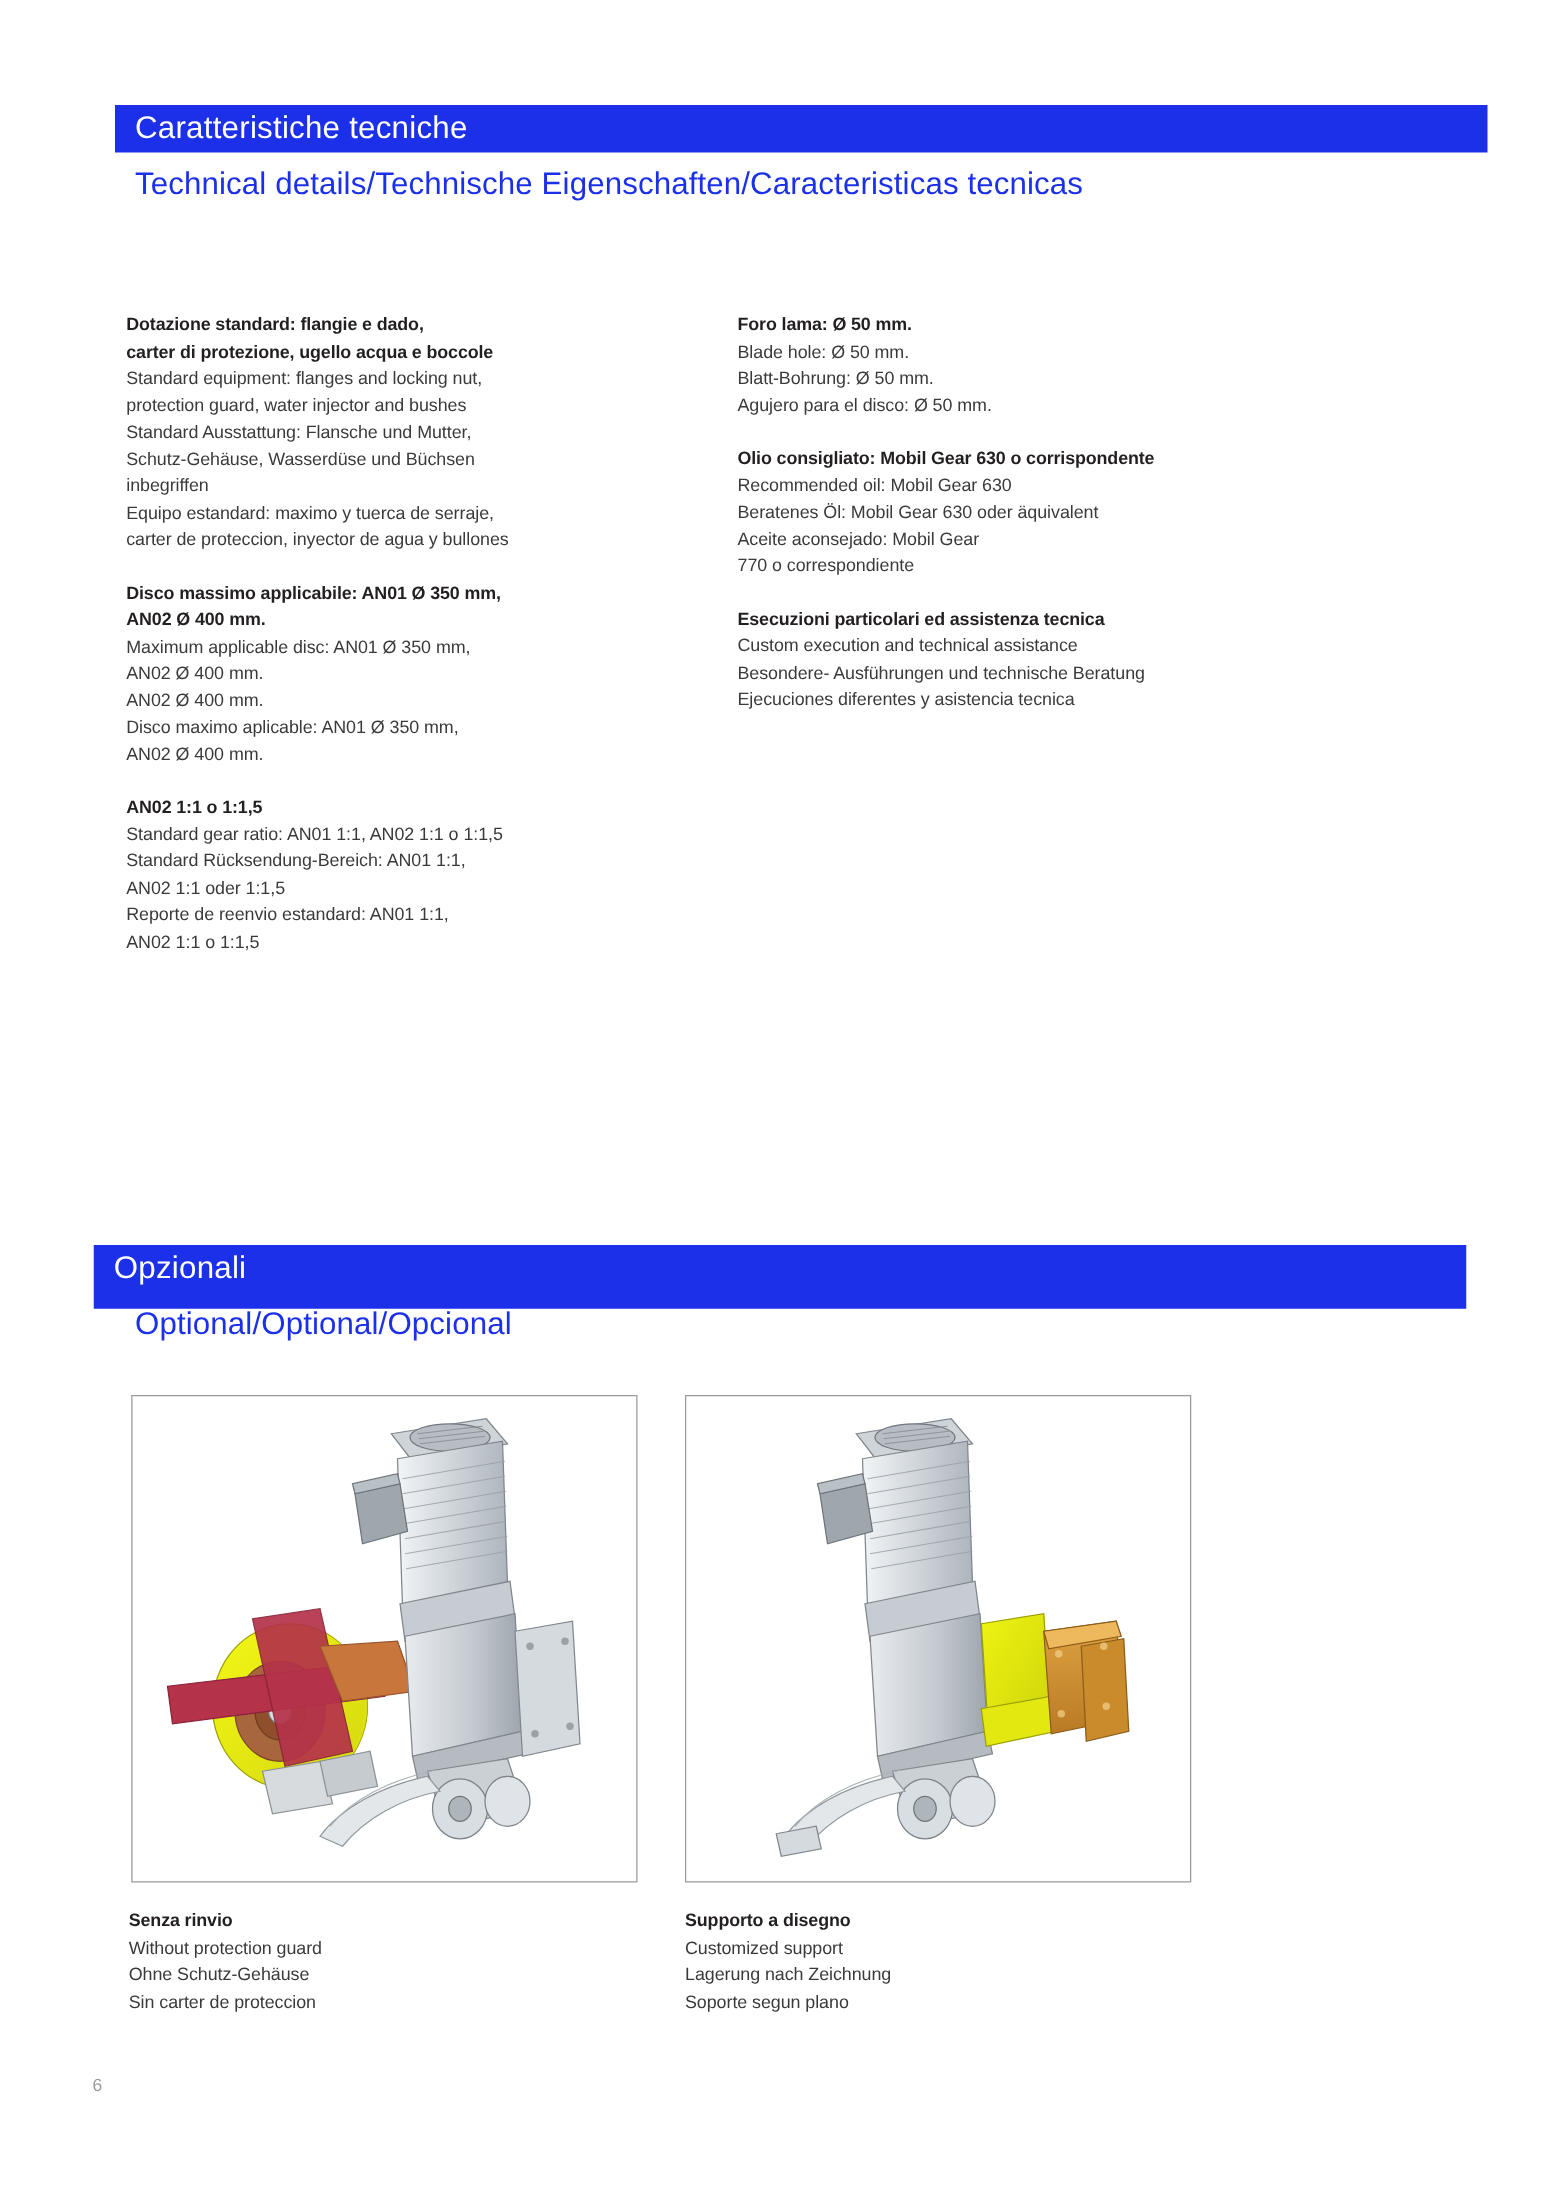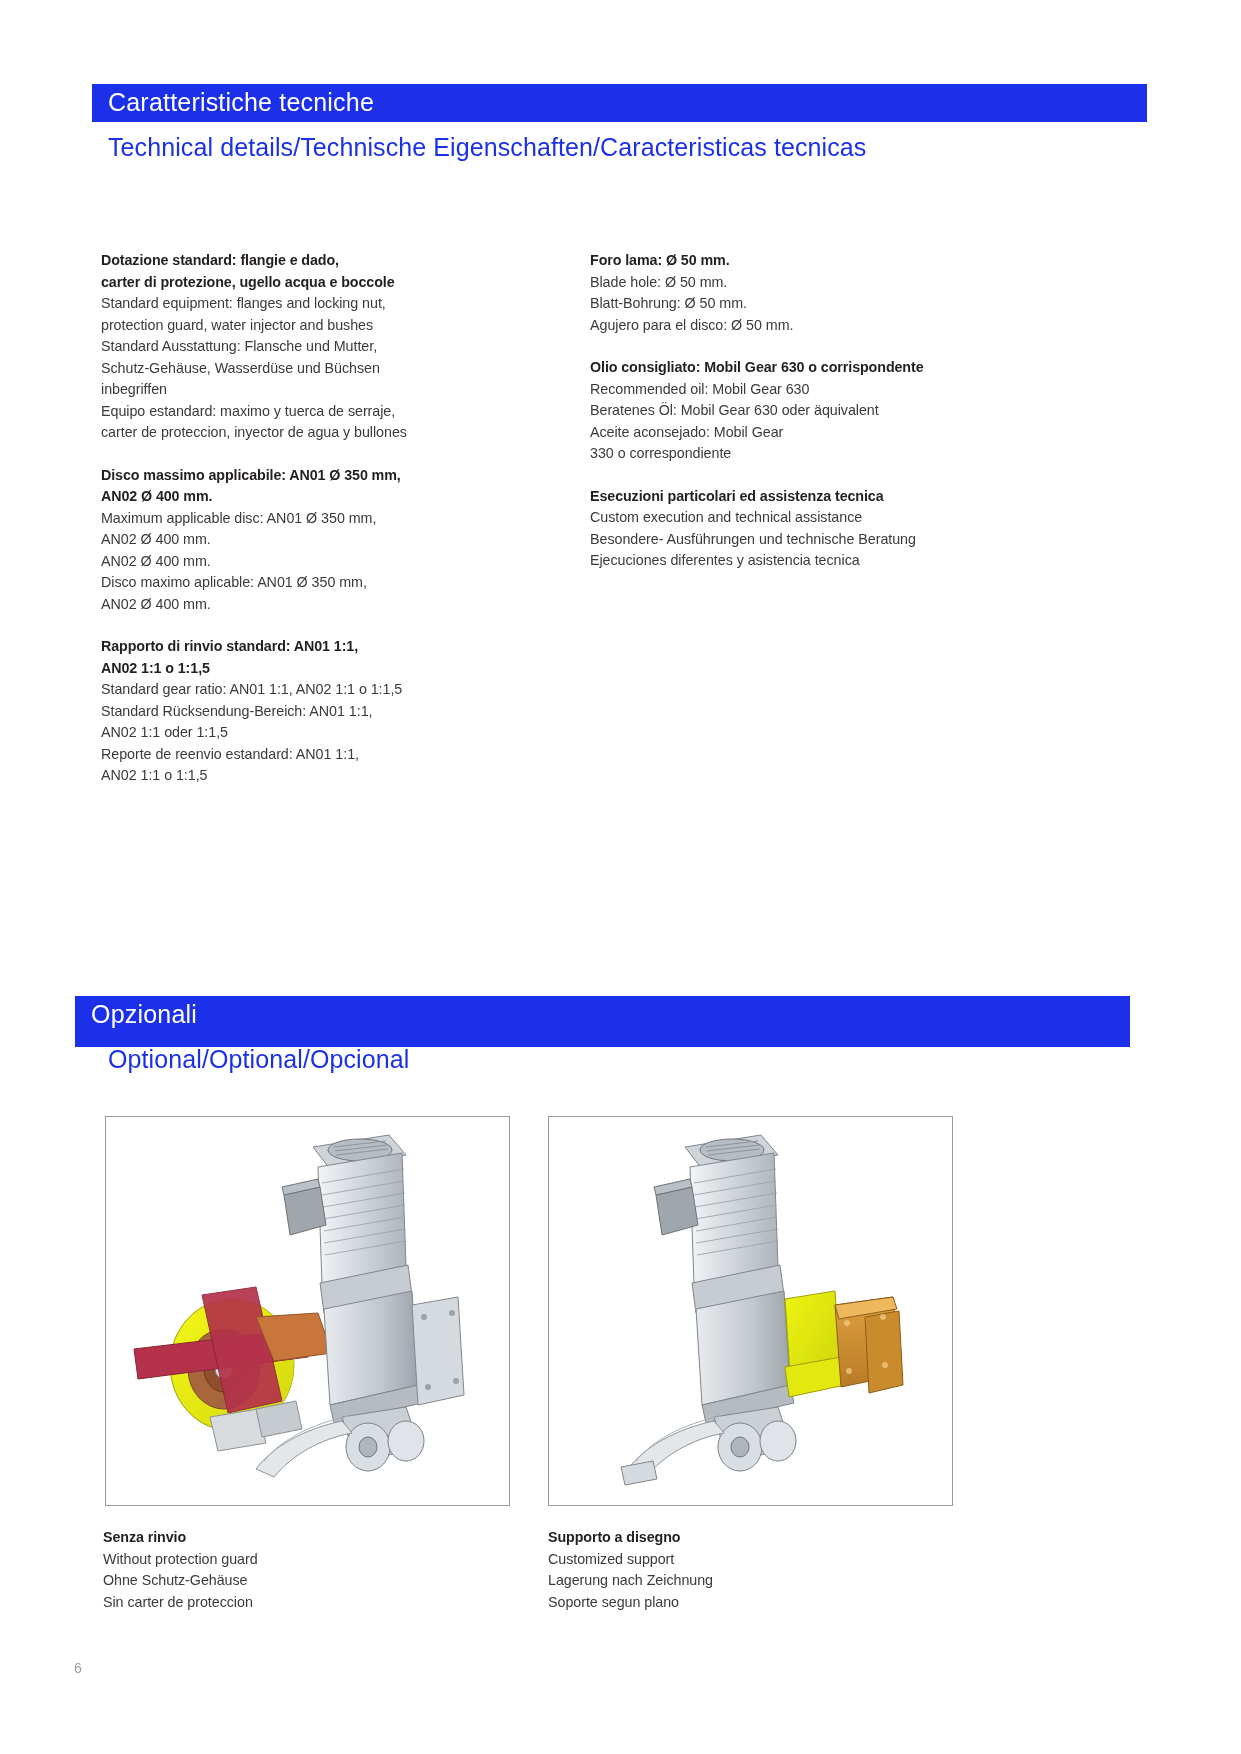--- a/index.html
+++ b/index.html
@@ -19,20 +19,21 @@
     position: absolute;
     left: 0; top: 0;
     width: 1241px;
     height: 1754px;
   }
 
   
   .banner {
     position: absolute;
     background: #1b30e8;
+    padding-left: 43px;
   }
   #banner-tech {
     left: 92px;
     top: 84px;
     width: 1055px;
     height: 38px;
   }
   #banner-opt {
     left: 75px;
     top: 996px;
@@ -165,21 +166,20 @@
       <span class="bold-line">Disco massimo applicabile: AN01 Ø 350 mm,</span>
       <span class="bold-line">AN02 Ø 400 mm.</span>
       <span class="norm-line">Maximum applicable disc: AN01 Ø 350 mm,</span>
       <span class="norm-line">AN02 Ø 400 mm.</span>
       <span class="norm-line">AN02 Ø 400 mm.</span>
       <span class="norm-line">Disco maximo aplicable: AN01 Ø 350 mm,</span>
       <span class="norm-line">AN02 Ø 400 mm.</span>
     </div>
 
     <div class="block">
-      <span class="bold-line">Rapporto di rinvio standard: AN01 1:1,</span>
       <span class="bold-line">AN02 1:1 o 1:1,5</span>
       <span class="norm-line">Standard gear ratio: AN01 1:1, AN02 1:1 o 1:1,5</span>
       <span class="norm-line">Standard Rücksendung-Bereich: AN01 1:1,</span>
       <span class="norm-line">AN02 1:1 oder 1:1,5</span>
       <span class="norm-line">Reporte de reenvio estandard: AN01 1:1,</span>
       <span class="norm-line">AN02 1:1 o 1:1,5</span>
     </div>
 
   </div>
 
@@ -190,21 +190,21 @@
       <span class="norm-line">Blade hole: Ø 50 mm.</span>
       <span class="norm-line">Blatt-Bohrung: Ø 50 mm.</span>
       <span class="norm-line">Agujero para el disco: Ø 50 mm.</span>
     </div>
 
     <div class="block">
       <span class="bold-line">Olio consigliato: Mobil Gear 630 o corrispondente</span>
       <span class="norm-line">Recommended oil: Mobil Gear 630</span>
       <span class="norm-line">Beratenes Öl: Mobil Gear 630 oder äquivalent</span>
       <span class="norm-line">Aceite aconsejado: Mobil Gear</span>
-      <span class="norm-line">330 o correspondiente</span>
+      <span class="norm-line">770 o correspondiente</span>
     </div>
 
     <div class="block">
       <span class="bold-line">Esecuzioni particolari ed assistenza tecnica</span>
       <span class="norm-line">Custom execution and technical assistance</span>
       <span class="norm-line">Besondere- Ausführungen und technische Beratung</span>
       <span class="norm-line">Ejecuciones diferentes y asistencia tecnica</span>
     </div>
 
   </div>

